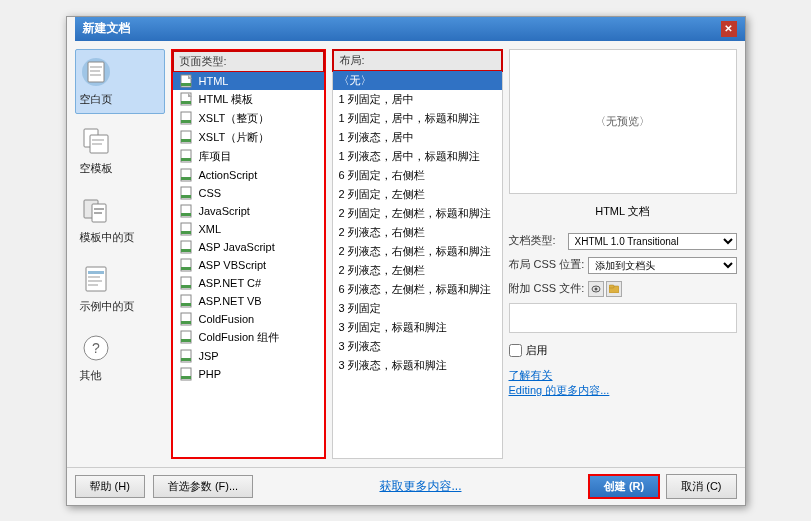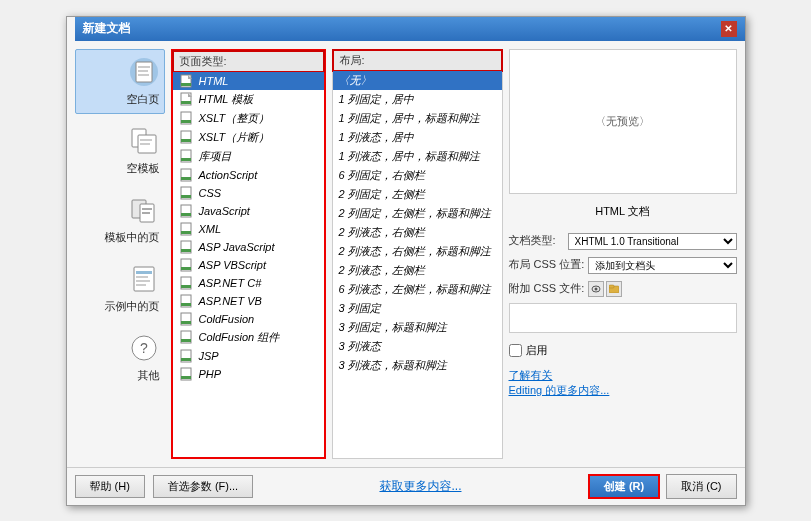--- a/index.html
+++ b/index.html
@@ -67,21 +67,21 @@
     .sidebar {
       width: 90px;
       display: flex;
       flex-direction: column;
       gap: 4px;
     }
 
     .sidebar-item {
       display: flex;
       flex-direction: column;
-      align-items: flex-end;
+      align-items: flex-start;
       padding: 6px 4px;
       cursor: pointer;
       border: 1px solid transparent;
       border-radius: 2px;
       gap: 4px;
     }
 
     .sidebar-item:hover, .sidebar-item.active {
       background: #dce8f7;
       border-color: #7aafdd;
@@ -125,21 +125,20 @@
       padding: 3px 6px;
       font-size: 11px;
       color: #333;
       border-bottom: 1px solid #ccc;
     }
 
     .panel-list {
       flex: 1;
       overflow-y: auto;
       list-style: none;
-      font-style: italic;
     }
 
     .panel-list li {
       padding: 2px 6px;
       cursor: pointer;
       display: flex;
       align-items: center;
       gap: 4px;
       font-size: 11px;
       white-space: nowrap;

